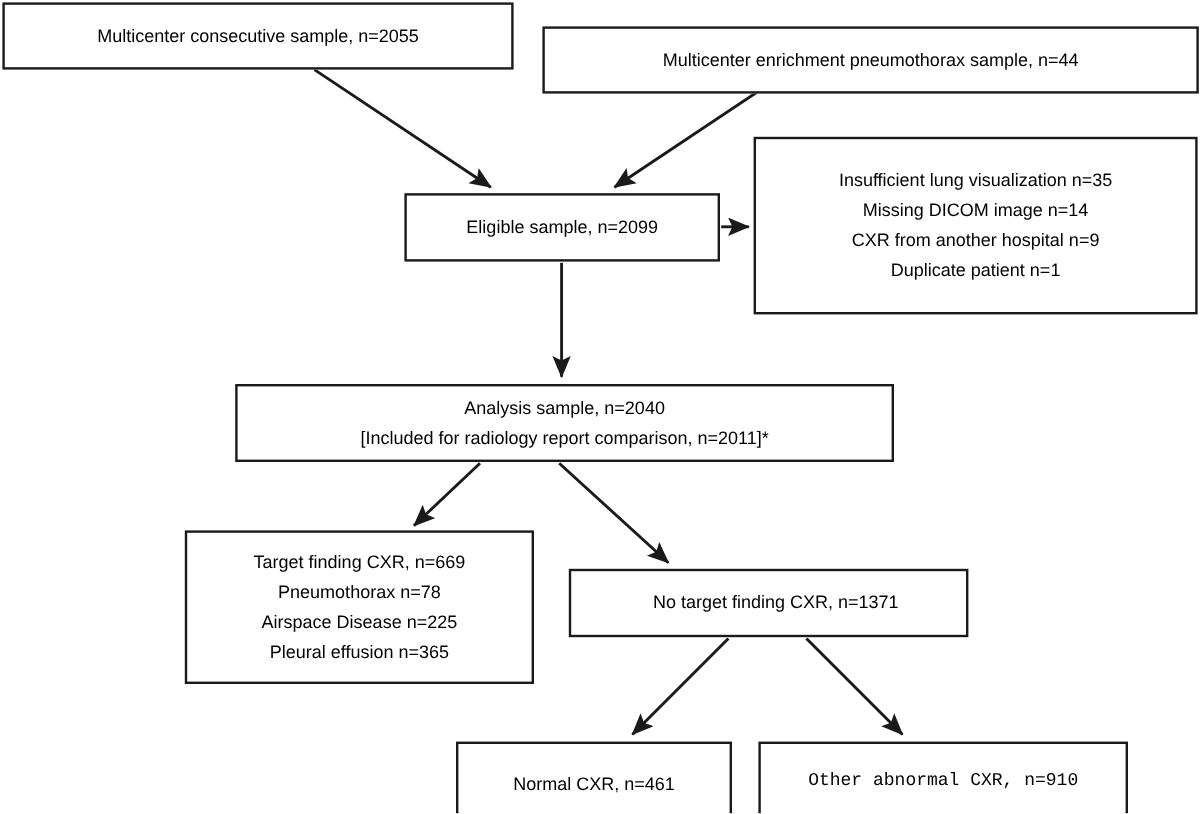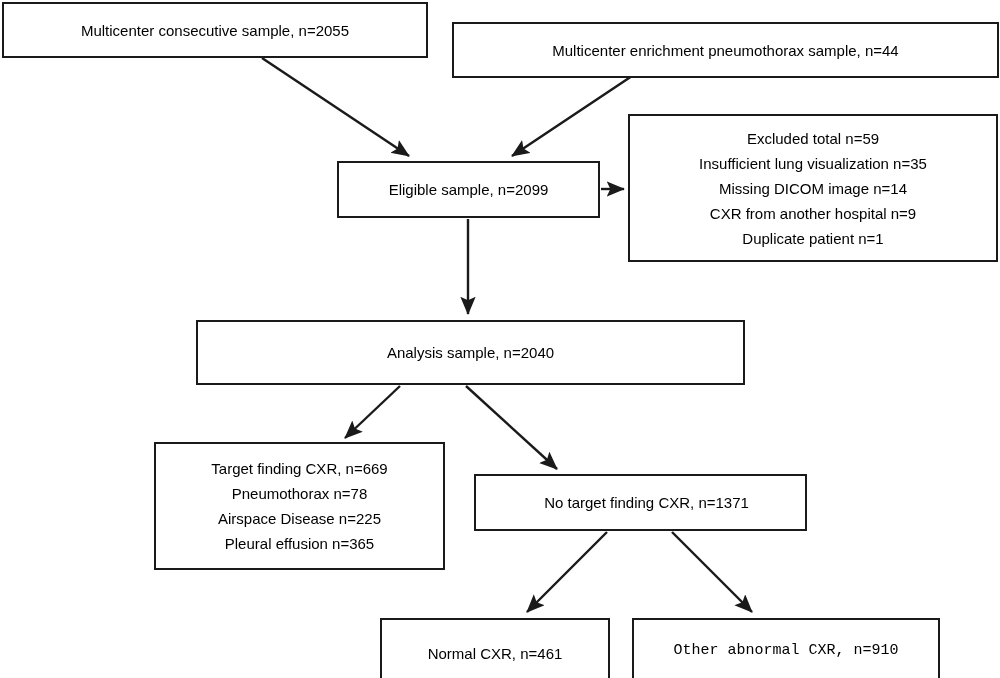--- a/index.html
+++ b/index.html
@@ -93,29 +93,29 @@
 
   <div class="node" id="node-enrichment">
     <span class="line">Multicenter enrichment pneumothorax sample, n=44</span>
   </div>
 
   <div class="node" id="node-eligible">
     <span class="line">Eligible sample, n=2099</span>
   </div>
 
   <div class="node" id="node-excluded">
-    <span class="line">Excluded total n=59</span>
     <span class="line">Insufficient lung visualization n=35</span>
     <span class="line">Missing DICOM image n=14</span>
     <span class="line">CXR from another hospital n=9</span>
     <span class="line">Duplicate patient n=1</span>
   </div>
 
   <div class="node" id="node-analysis">
     <span class="line">Analysis sample, n=2040</span>
+    <span class="line">[Included for radiology report comparison, n=2011]*</span>
   </div>
 
   <div class="node" id="node-target">
     <span class="line">Target finding CXR, n=669</span>
     <span class="line">Pneumothorax n=78</span>
     <span class="line">Airspace Disease n=225</span>
     <span class="line">Pleural effusion n=365</span>
   </div>
 
   <div class="node" id="node-notarget">

